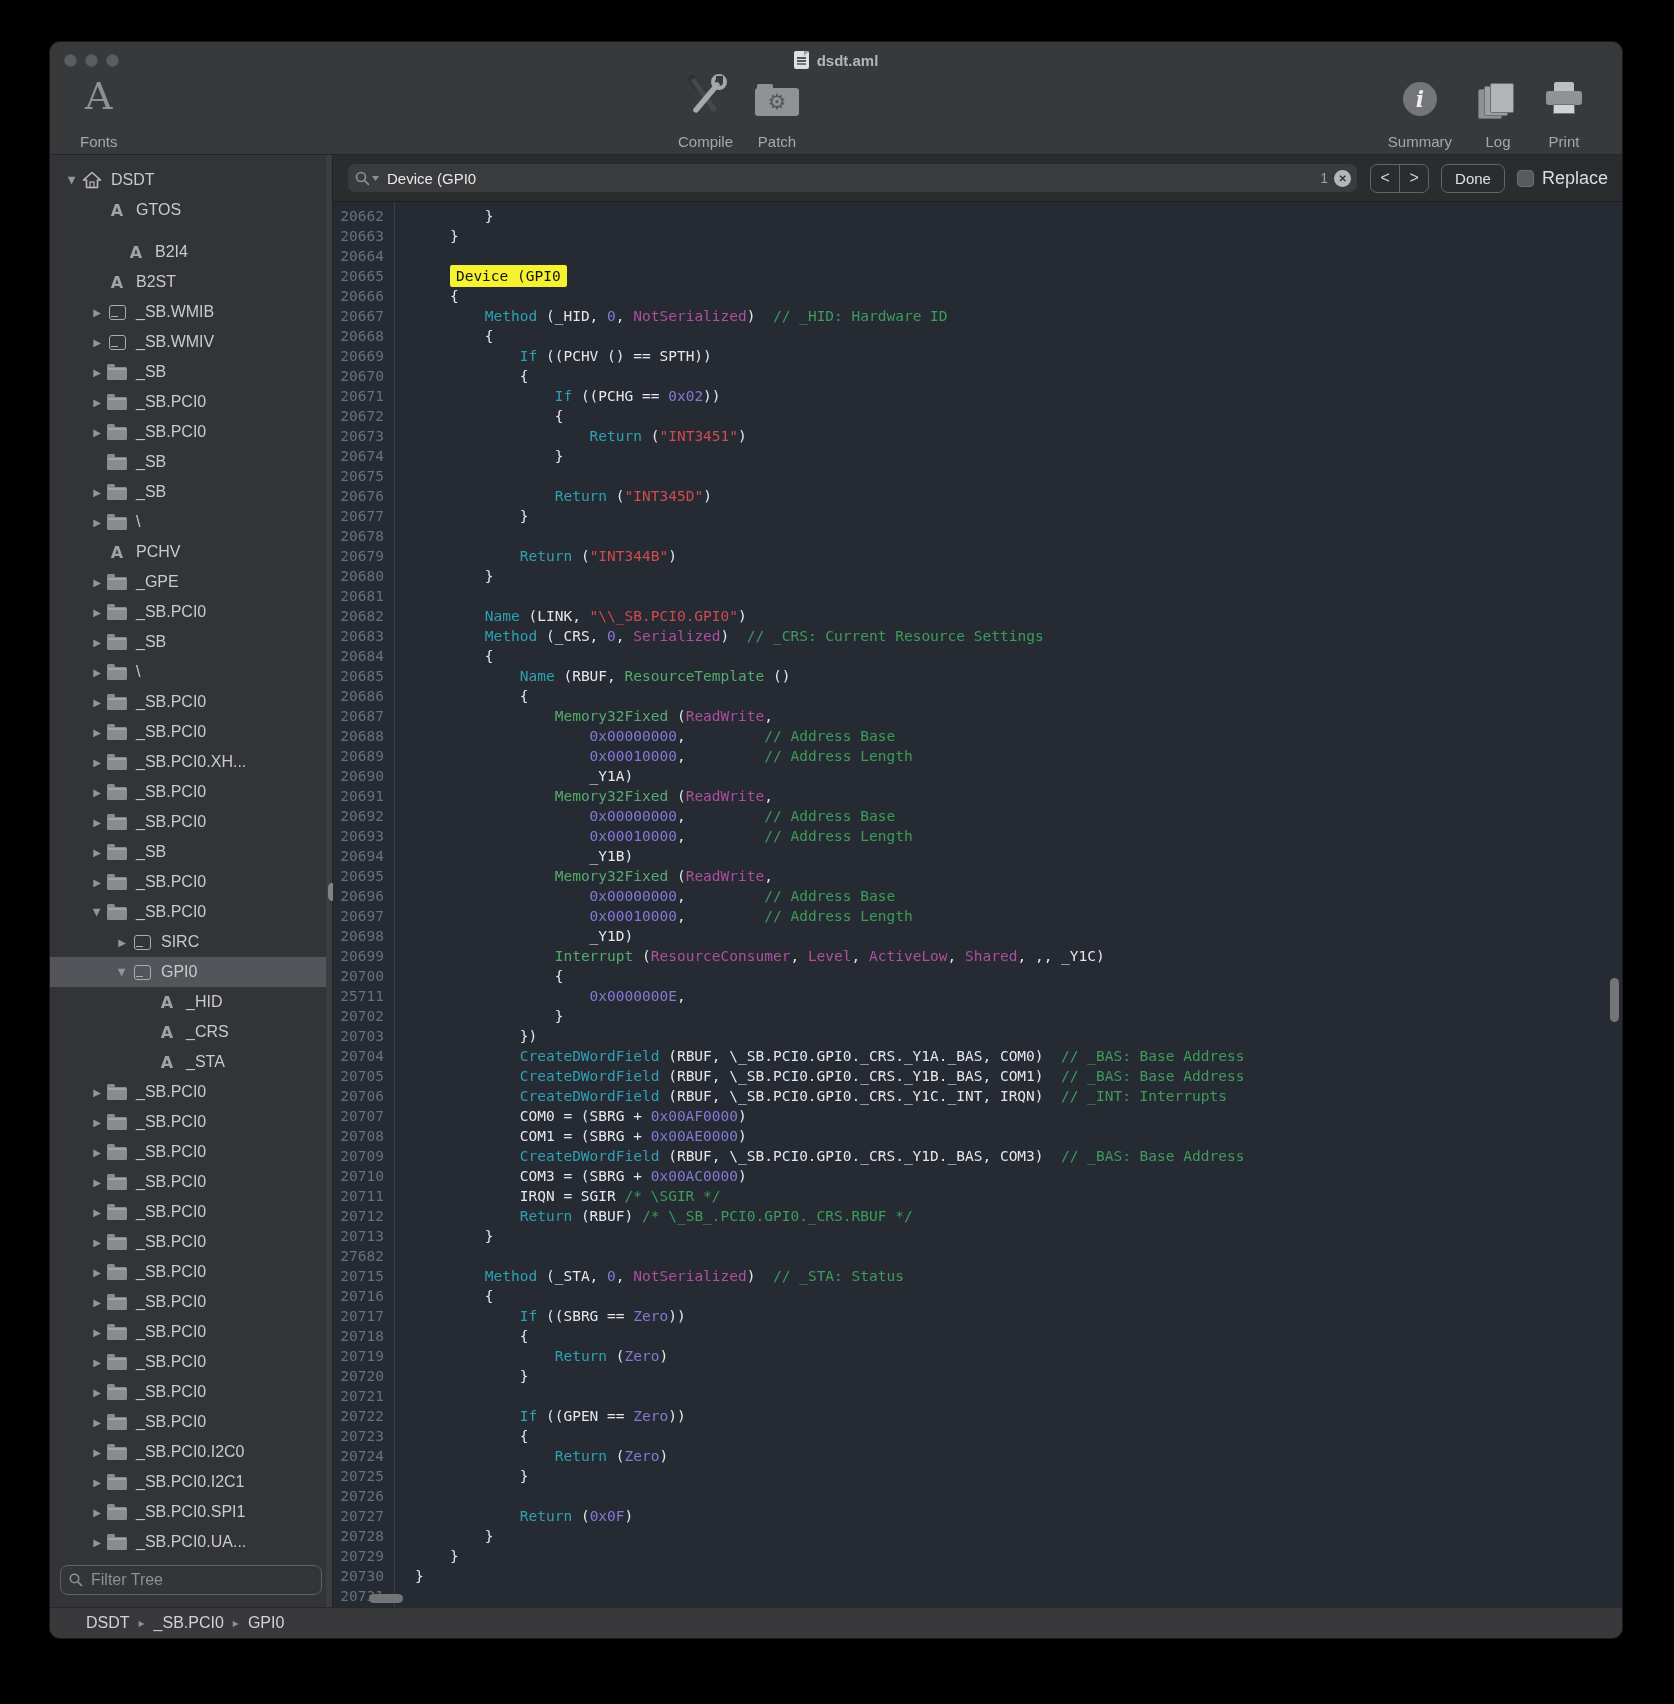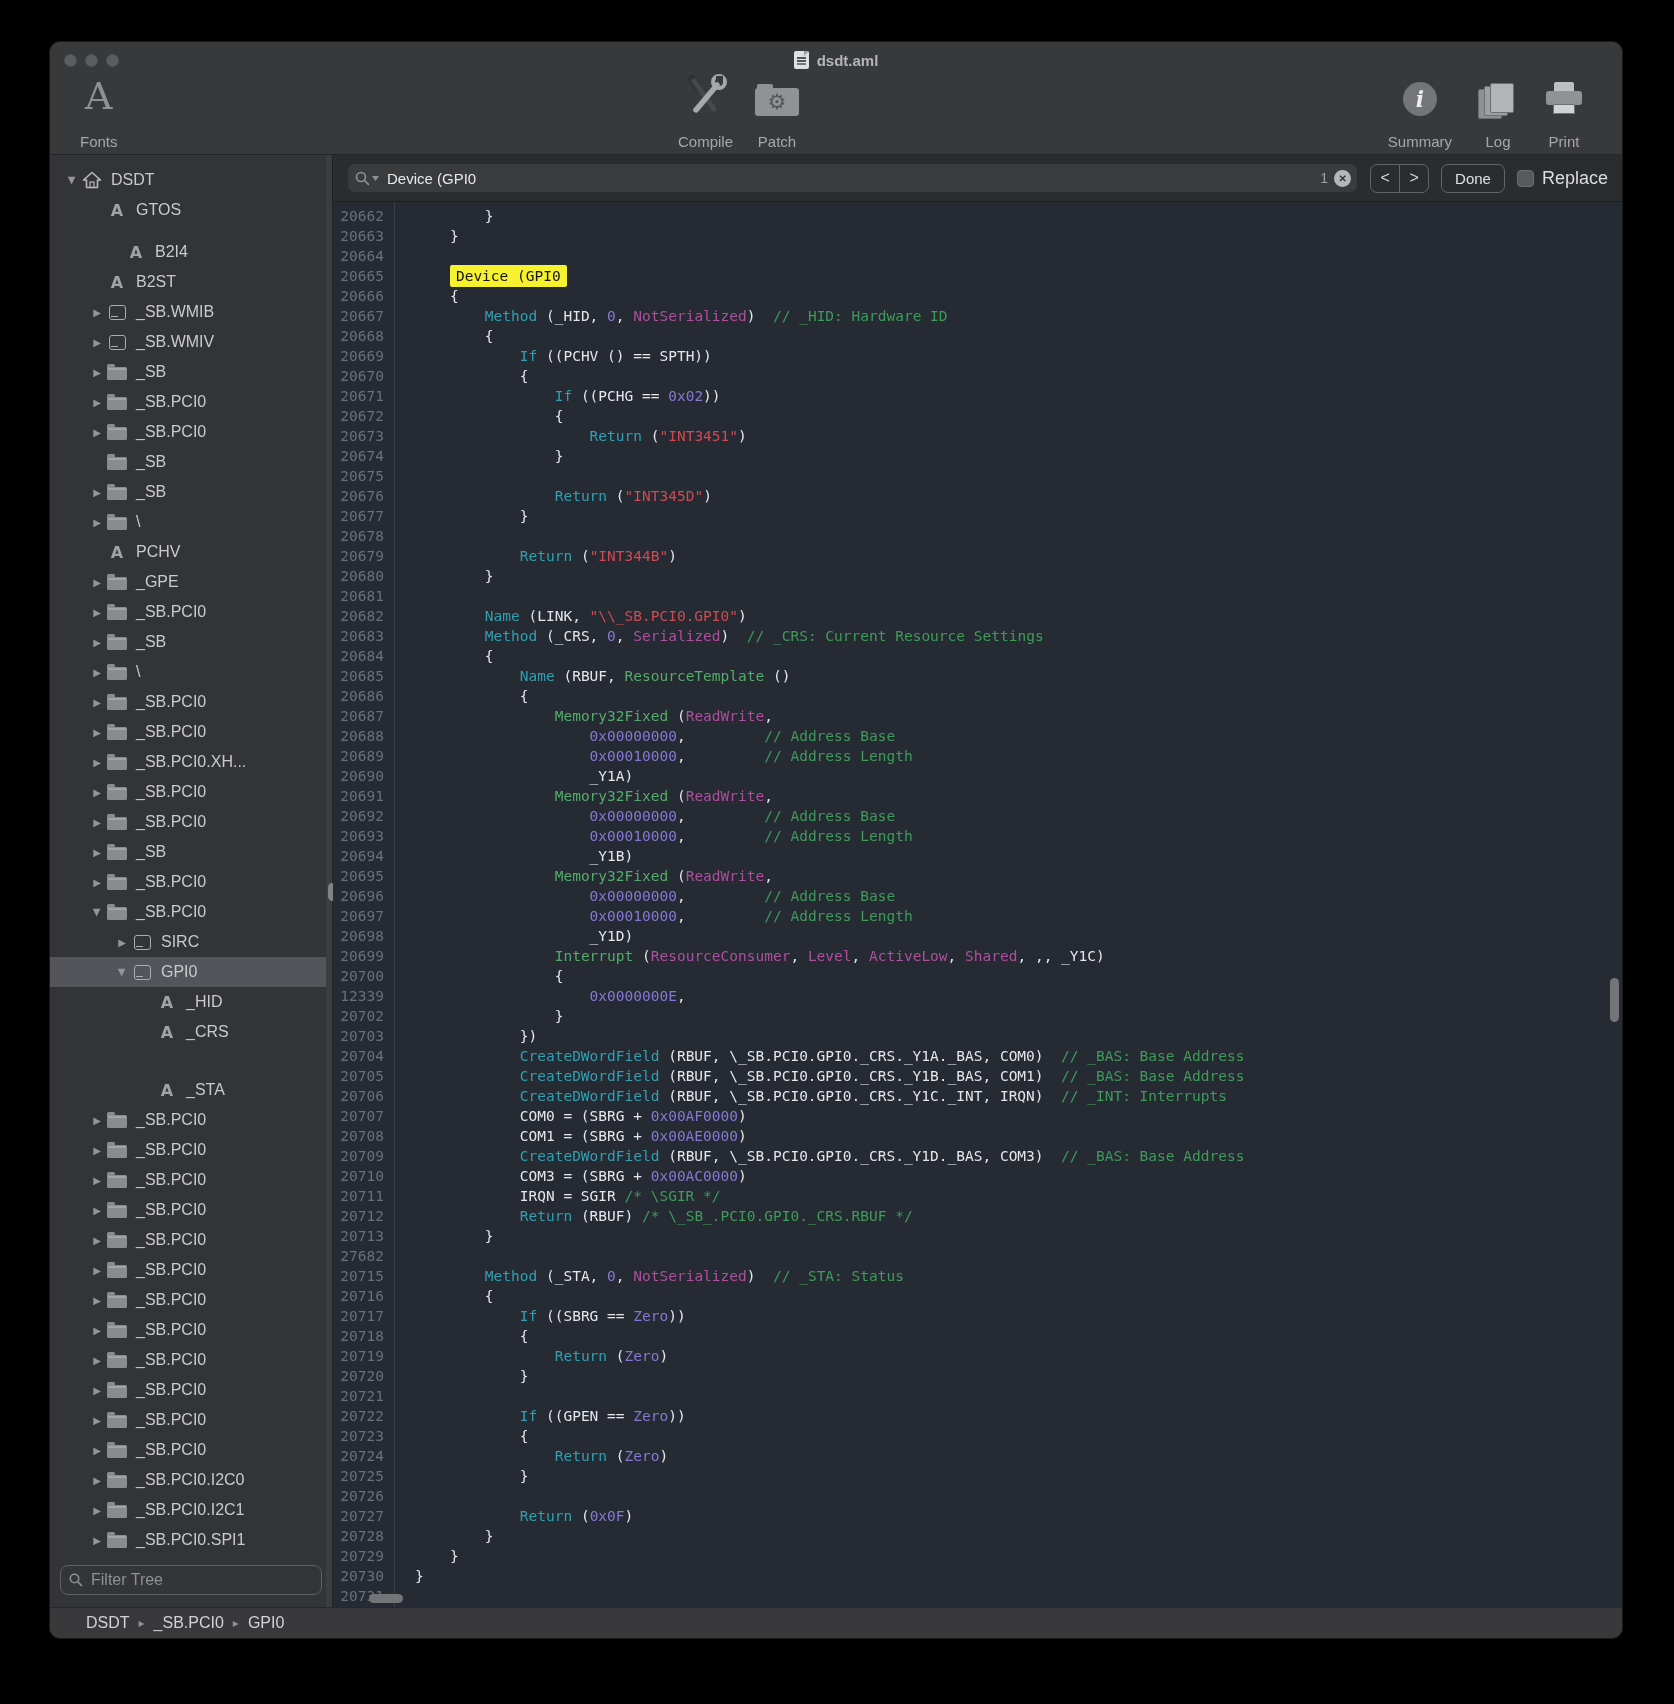--- a/index.html
+++ b/index.html
@@ -373,21 +373,21 @@
             </span>
             <span class="tr-label">_HID</span>
           </div>
           <div class="tree-row" style="padding-left: 89px;">
             <span class="tr-arrow none">▶</span>
             <span class="tr-icon">
               <span class="ic-method"></span>
             </span>
             <span class="tr-label">_CRS</span>
           </div>
-          <div class="tree-row" style="padding-left: 89px; margin-top: 28px;">
+          <div class="tree-row" style="padding-left: 89px;">
             <span class="tr-arrow none">▶</span>
             <span class="tr-icon">
               <span class="ic-method"></span>
             </span>
             <span class="tr-label">_STA</span>
           </div>
           <div class="tree-row" style="padding-left: 39px;">
             <span class="tr-arrow right">▶</span>
             <span class="tr-icon">
               <span class="ic-folder"></span>
@@ -576,21 +576,21 @@
             <div class="ln">20691</div>
             <div class="ln">20692</div>
             <div class="ln">20693</div>
             <div class="ln">20694</div>
             <div class="ln">20695</div>
             <div class="ln">20696</div>
             <div class="ln">20697</div>
             <div class="ln">20698</div>
             <div class="ln">20699</div>
             <div class="ln">20700</div>
-            <div class="ln">12339</div>
+            <div class="ln">25711</div>
             <div class="ln">20702</div>
             <div class="ln">20703</div>
             <div class="ln">20704</div>
             <div class="ln">20705</div>
             <div class="ln">20706</div>
             <div class="ln">20707</div>
             <div class="ln">20708</div>
             <div class="ln">20709</div>
             <div class="ln">20710</div>
             <div class="ln">20711</div>

